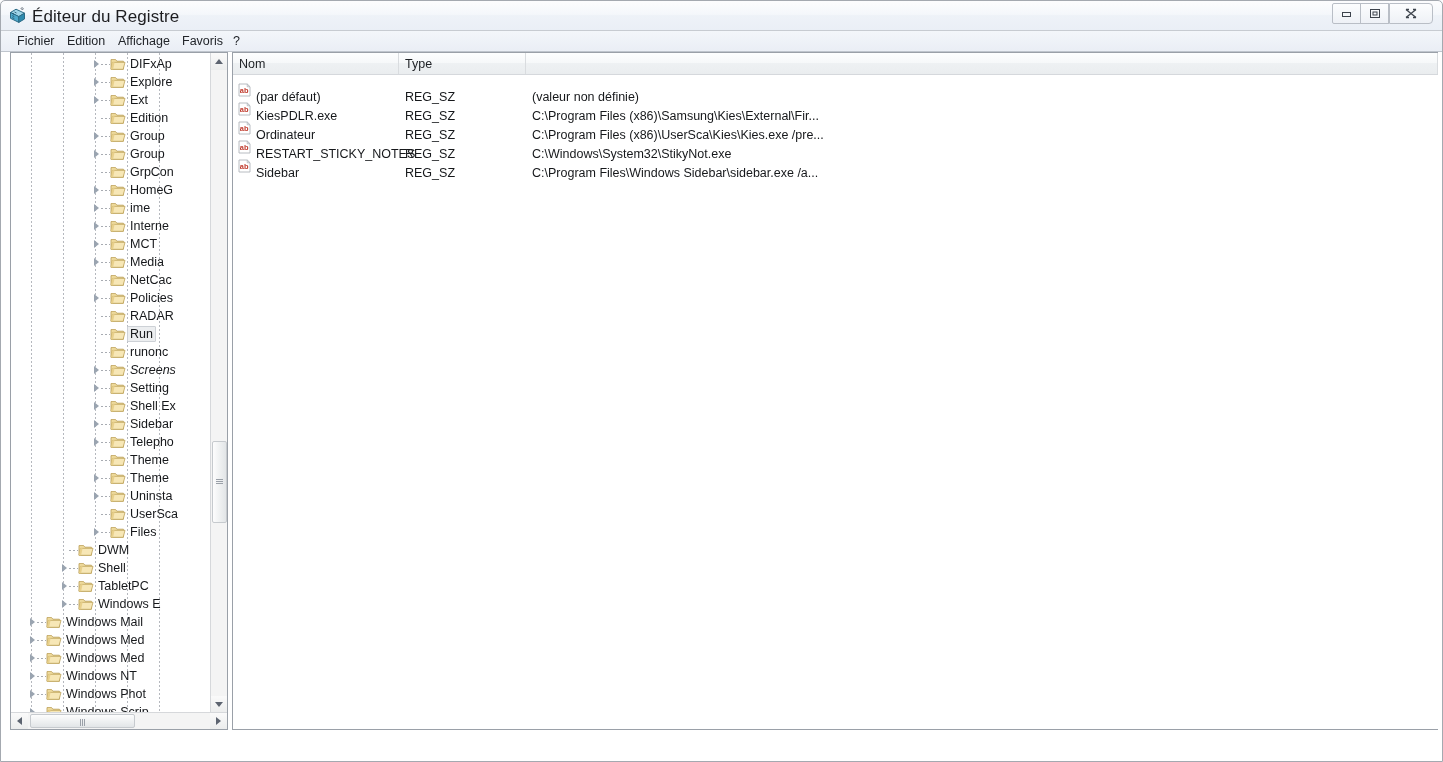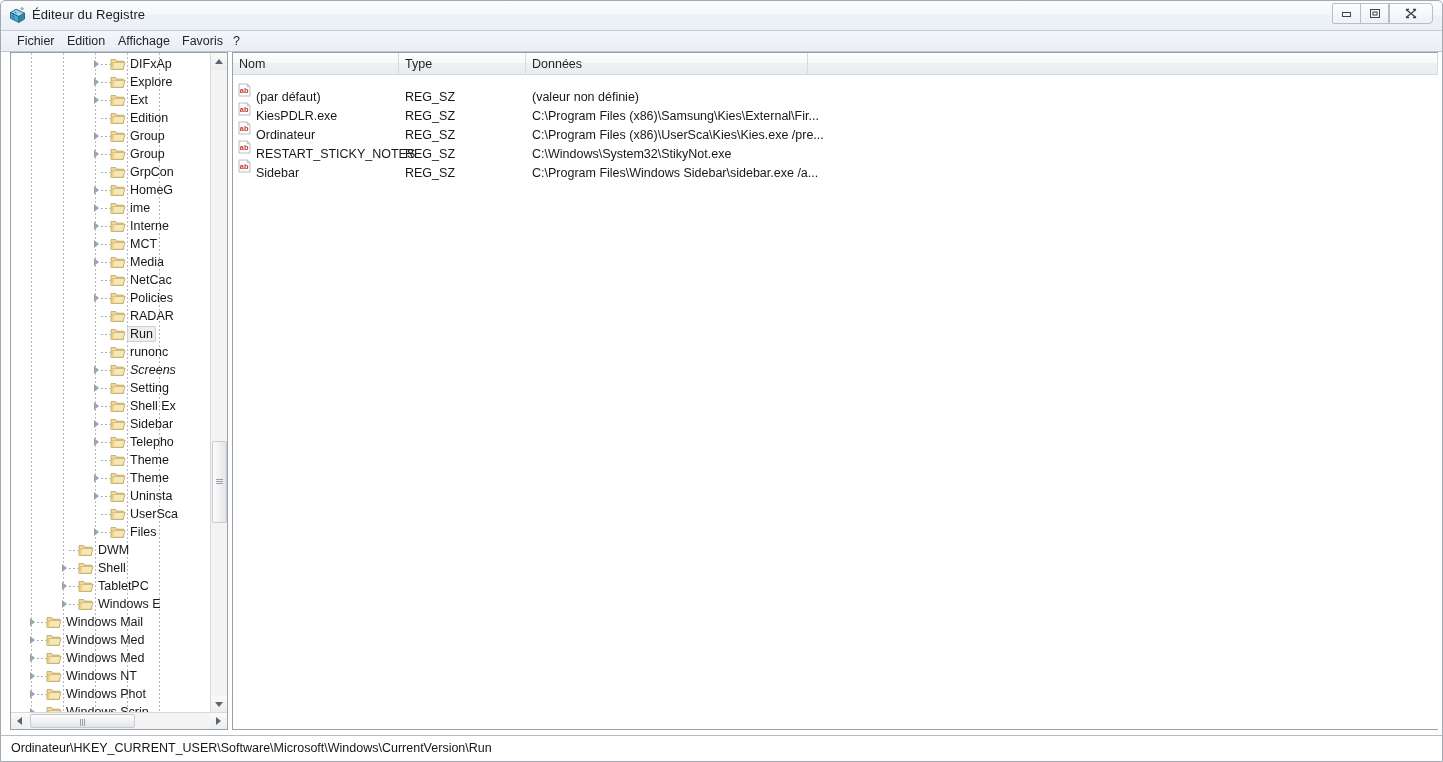--- a/index.html
+++ b/index.html
@@ -47,21 +47,21 @@
     background: linear-gradient(180deg, #fdfdfe 0%, #f4f7fb 48%, #eef2f8 52%, #eaeff6 100%);
     border-bottom: 1px solid #c7cbd1;
     box-sizing: border-box;
     z-index: 6;
   }
   #title-icon {
     position: absolute; left: 9px; top: 7px; width: 17px; height: 17px;
   }
   #title-text {
     position: absolute; left: 32px; top: 7px;
-    font-size: 13px; color: #1d1d20; white-space: nowrap;
+    font-size: 17px; color: #1d1d20; white-space: nowrap;
     letter-spacing: .1px;
   }
 
   
   .winbtn {
     position: absolute; top: 3px; height: 21px; width: 29px;
     border: 1px solid #b9bec6;
     background: linear-gradient(180deg,#fcfdfe,#eef1f6);
     box-sizing: border-box;
     display: flex; align-items: center; justify-content: center;
@@ -713,23 +713,20 @@
     </div>
 
     <div id="list-panel">
       <div id="list-header">
           <div class="col-head" style="left: 0px; width: 166px;">
             <span>Nom</span>
           </div>
           <div class="col-head" style="left: 166px; width: 127px;">
             <span>Type</span>
           </div>
-          <div class="col-head" style="left: 293px; width: 282px;">
-            <span>Données</span>
-          </div>
           <div class="col-head" style="left: 575px; width: 630px;">
             <span></span>
           </div>
         </div>
       <div id="list-body">
           <div class="list-row" style="top: 28px;">
             <span class="ab-icon" style="top: 2px;"><svg width="13" height="14" viewBox="0 0 13 14">
                 <path d="M1 1 L9.2 1 L12 3.8 L12 13 L1 13 Z" fill="#ffffff" stroke="#b0b4ba" stroke-width=".9"></path>
                 <path d="M9.2 1 L9.2 3.8 L12 3.8 Z" fill="#e4e6e9" stroke="#b0b4ba" stroke-width=".7"></path>
                 <text x="1.8" y="9.6" font-family="Liberation Sans, sans-serif" font-size="7.4" font-weight="bold" fill="#c0392b">ab</text>
@@ -776,18 +773,15 @@
               </svg></span>
             <span class="cell" style="left: 23px;">Sidebar</span>
             <span class="cell" style="left: 172px;">REG_SZ</span>
             <span class="cell" style="left: 299px;">C:\Program Files\Windows Sidebar\sidebar.exe /a...</span>
           </div>
         </div>
     </div>
 
   </div>
 
-  <div id="statusbar">
-    <span id="status-text">Ordinateur\HKEY_CURRENT_USER\Software\Microsoft\Windows\CurrentVersion\Run</span>
-  </div>
 
   <div id="frame-border"></div>
 </div>
 
 </body></html>

